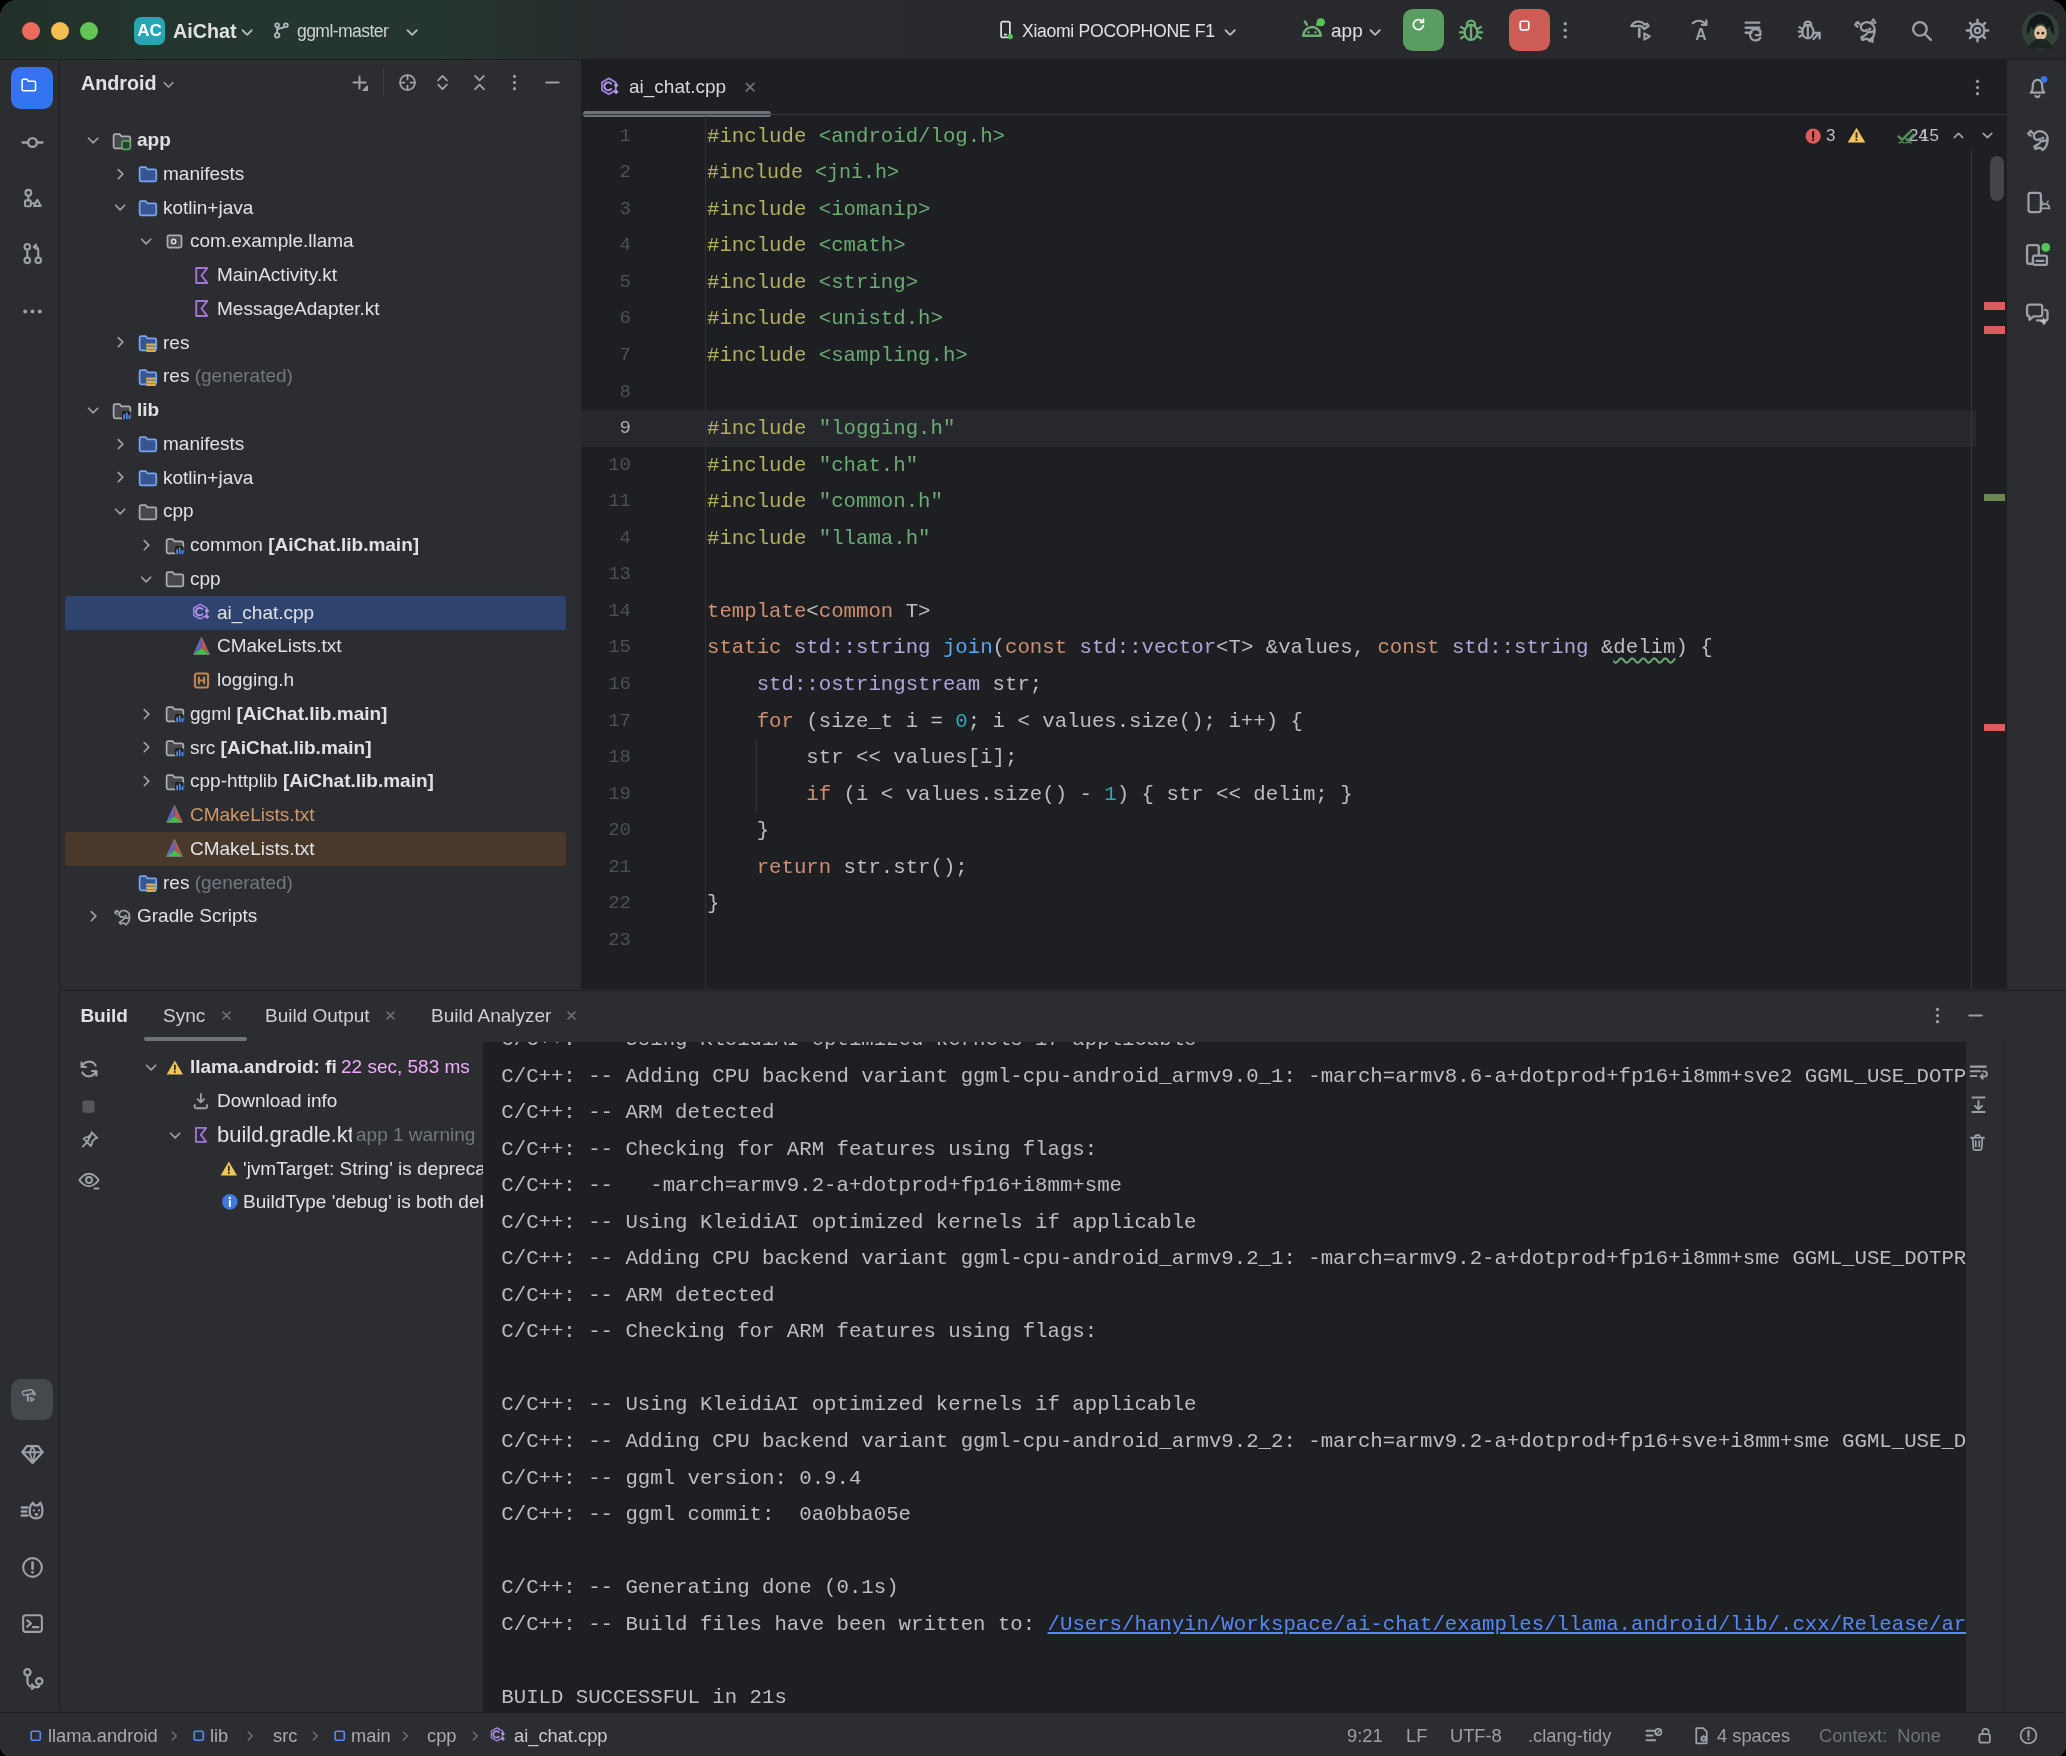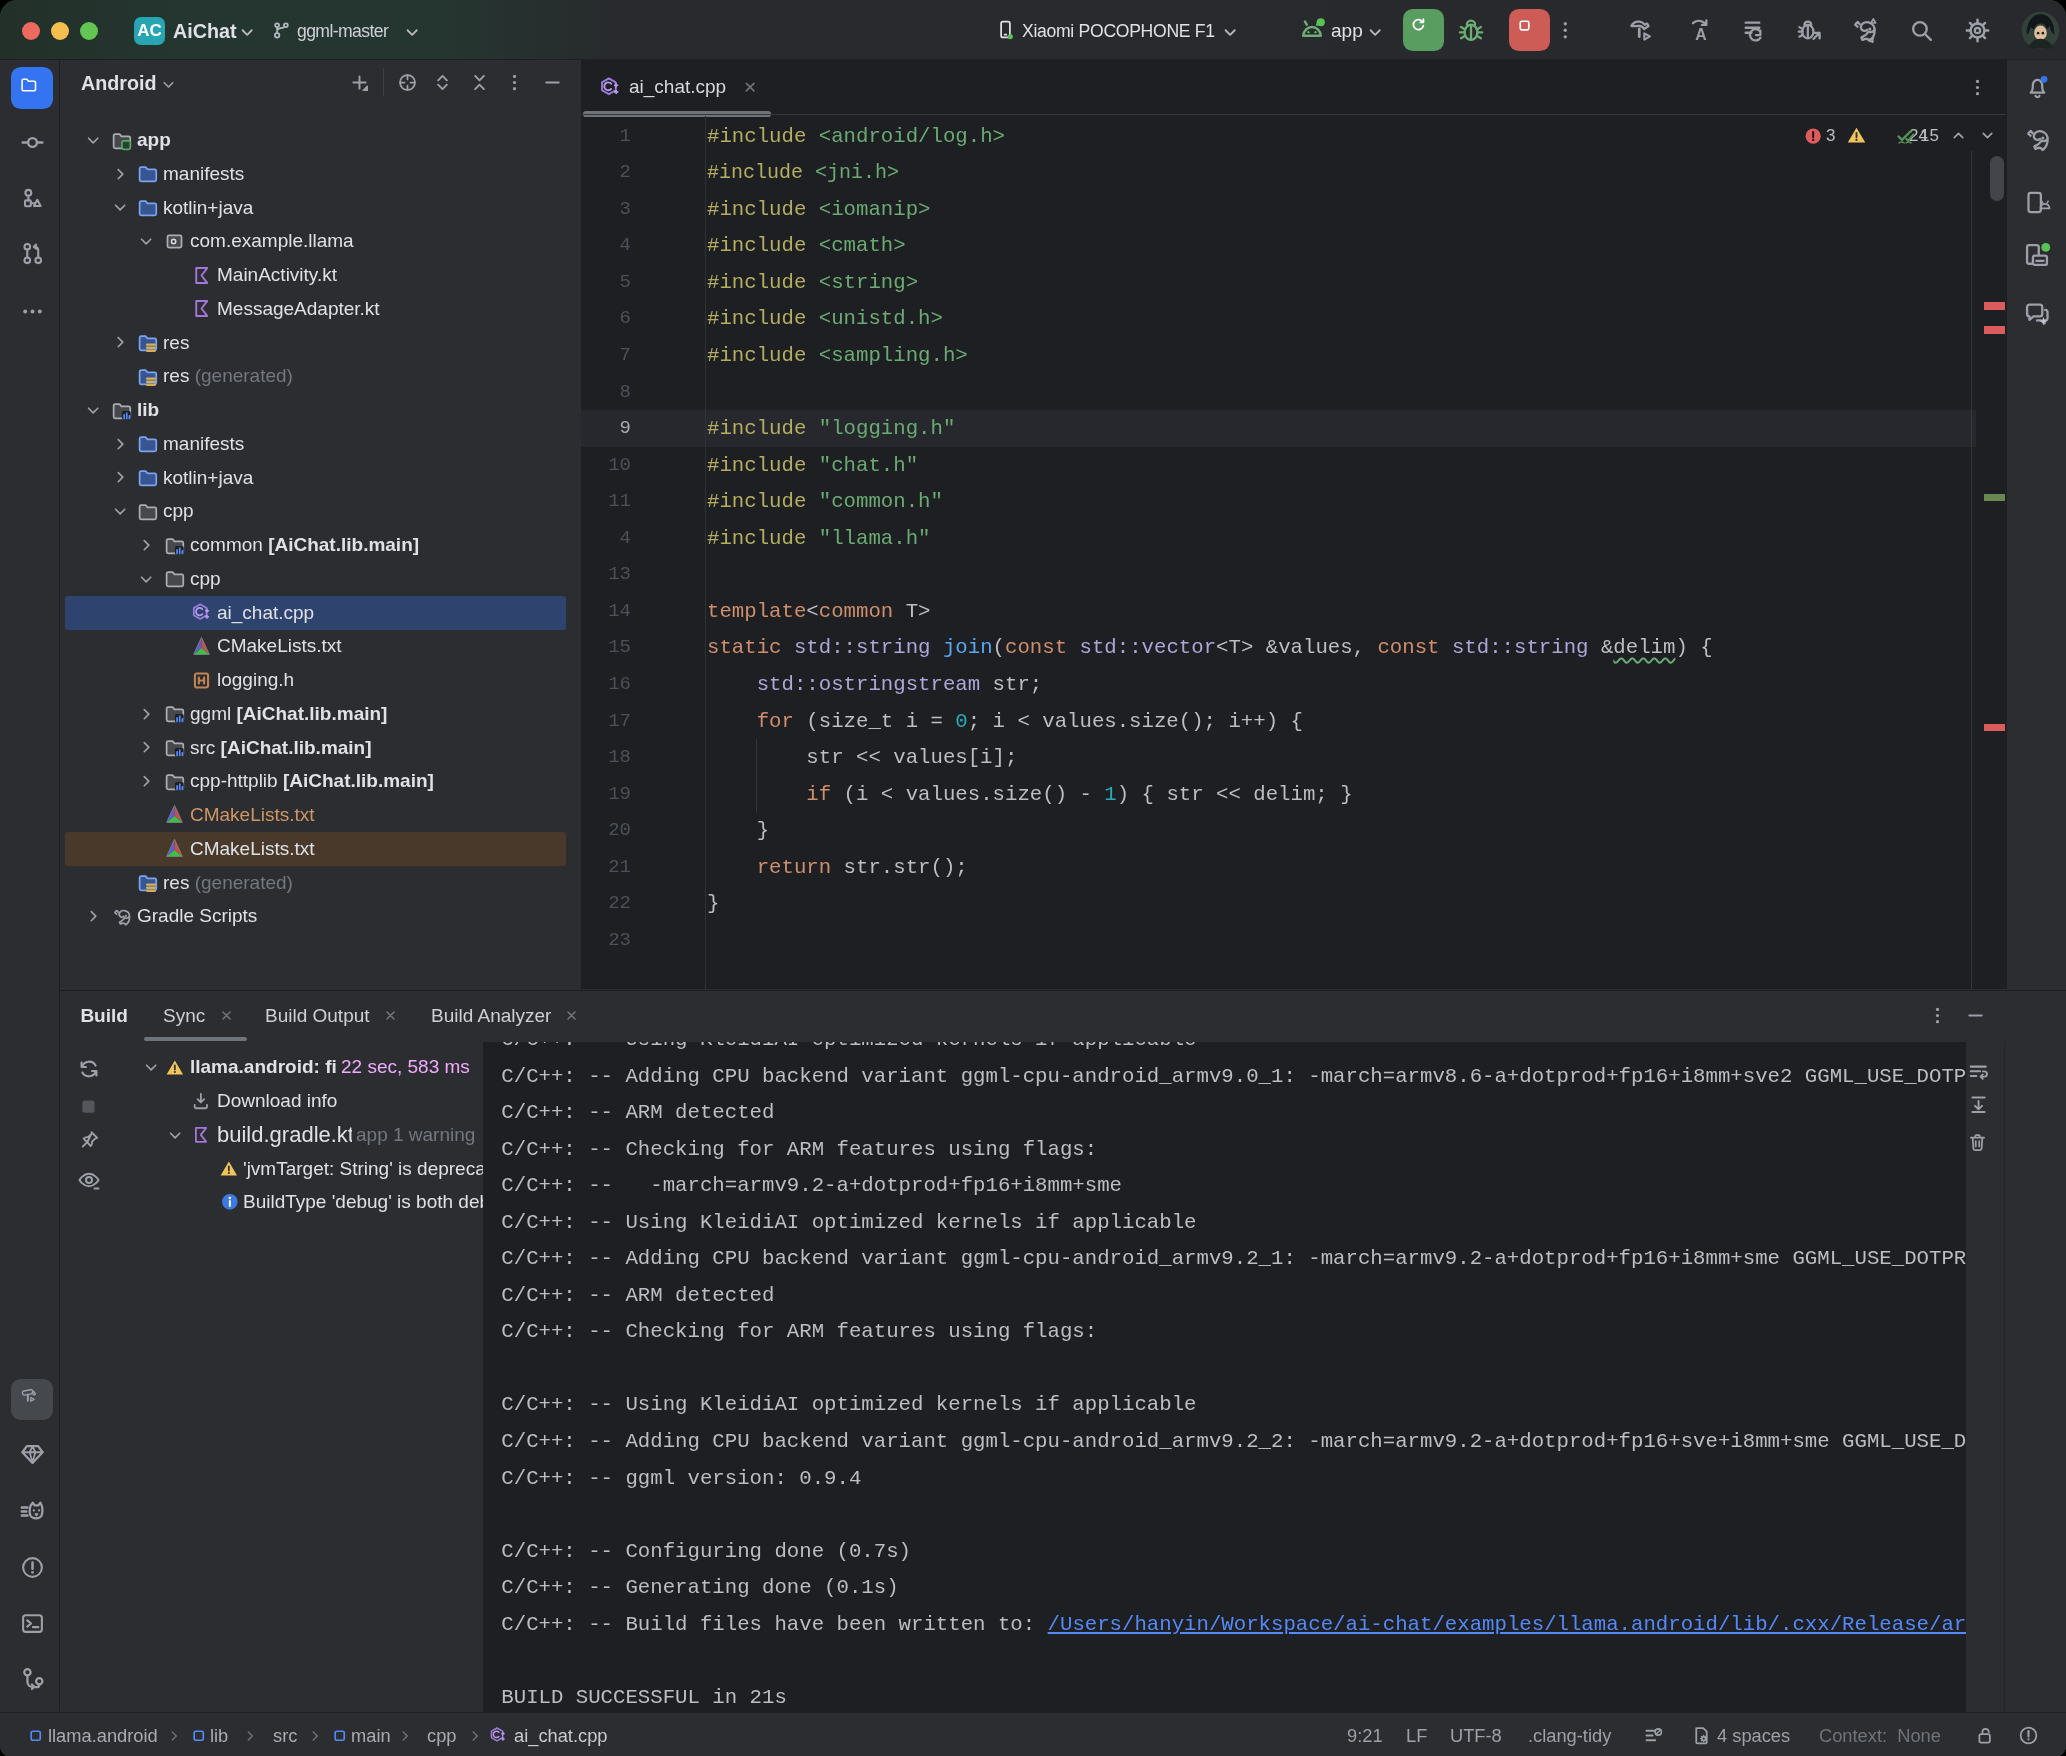--- a/index.html
+++ b/index.html
@@ -584,21 +584,21 @@
 <div class="ab" style="left:18.3px;top:52px;height:37px;line-height:37px;font-family:'Liberation Mono', monospace;font-size:20.7px;white-space:pre;color:#bcbec4">C/C++: -- ARM detected</div>
 <div class="ab" style="left:18.3px;top:89px;height:37px;line-height:37px;font-family:'Liberation Mono', monospace;font-size:20.7px;white-space:pre;color:#bcbec4">C/C++: -- Checking for ARM features using flags:</div>
 <div class="ab" style="left:18.3px;top:125px;height:37px;line-height:37px;font-family:'Liberation Mono', monospace;font-size:20.7px;white-space:pre;color:#bcbec4">C/C++: --   -march=armv9.2-a+dotprod+fp16+i8mm+sme</div>
 <div class="ab" style="left:18.3px;top:162px;height:37px;line-height:37px;font-family:'Liberation Mono', monospace;font-size:20.7px;white-space:pre;color:#bcbec4">C/C++: -- Using KleidiAI optimized kernels if applicable</div>
 <div class="ab" style="left:18.3px;top:198px;height:37px;line-height:37px;font-family:'Liberation Mono', monospace;font-size:20.7px;white-space:pre;color:#bcbec4">C/C++: -- Adding CPU backend variant ggml-cpu-android_armv9.2_1: -march=armv9.2-a+dotprod+fp16+i8mm+sme GGML_USE_DOTPROD</div>
 <div class="ab" style="left:18.3px;top:235px;height:37px;line-height:37px;font-family:'Liberation Mono', monospace;font-size:20.7px;white-space:pre;color:#bcbec4">C/C++: -- ARM detected</div>
 <div class="ab" style="left:18.3px;top:271px;height:37px;line-height:37px;font-family:'Liberation Mono', monospace;font-size:20.7px;white-space:pre;color:#bcbec4">C/C++: -- Checking for ARM features using flags:</div>
 <div class="ab" style="left:18.3px;top:344px;height:37px;line-height:37px;font-family:'Liberation Mono', monospace;font-size:20.7px;white-space:pre;color:#bcbec4">C/C++: -- Using KleidiAI optimized kernels if applicable</div>
 <div class="ab" style="left:18.3px;top:381px;height:37px;line-height:37px;font-family:'Liberation Mono', monospace;font-size:20.7px;white-space:pre;color:#bcbec4">C/C++: -- Adding CPU backend variant ggml-cpu-android_armv9.2_2: -march=armv9.2-a+dotprod+fp16+sve+i8mm+sme GGML_USE_DOTPROD</div>
 <div class="ab" style="left:18.3px;top:418px;height:37px;line-height:37px;font-family:'Liberation Mono', monospace;font-size:20.7px;white-space:pre;color:#bcbec4">C/C++: -- ggml version: 0.9.4</div>
-<div class="ab" style="left:18.3px;top:491px;height:37px;line-height:37px;font-family:'Liberation Mono', monospace;font-size:20.7px;white-space:pre;color:#bcbec4">C/C++: -- Configuring done (0.7s)</div>
+<div class="ab" style="left:18.3px;top:454px;height:37px;line-height:37px;font-family:'Liberation Mono', monospace;font-size:20.7px;white-space:pre;color:#bcbec4">C/C++: -- ggml commit:  0a0bba05e</div>
 <div class="ab" style="left:18.3px;top:527px;height:37px;line-height:37px;font-family:'Liberation Mono', monospace;font-size:20.7px;white-space:pre;color:#bcbec4">C/C++: -- Generating done (0.1s)</div>
 <div class="ab" style="left:18.3px;top:564px;height:37px;line-height:37px;font-family:'Liberation Mono', monospace;font-size:20.7px;white-space:pre;color:#bcbec4">C/C++: -- Build files have been written to: <span style="color:#548af7;text-decoration:underline">/Users/hanyin/Workspace/ai-chat/examples/llama.android/lib/.cxx/Release/armeabi-v7a</span></div>
 <div class="ab" style="left:18.3px;top:637px;height:37px;line-height:37px;font-family:'Liberation Mono', monospace;font-size:20.7px;white-space:pre;color:#bcbec4">BUILD SUCCESSFUL in 21s</div>
 </div>
 <div class="ab" style="left:1944px;top:51px;width:1.4px;height:670px;background:#242629"></div>
 <div style="position:absolute;left:1907px;top:70px;width:22.5px;height:22.5px"><svg width="22.5" height="22.5" viewBox="0 0 24 24" fill="none">
           <path d="M4 6h16M4 11h10M4 16h6" stroke="#9da0a8" stroke-width="2.2" fill="none" stroke-linecap="round" stroke-linejoin="round"></path>
           <path d="M17 11h1.5a2.8 2.8 0 010 5.6H15M16.8 14.3l-2.3 2.3 2.3 2.3" stroke="#9da0a8" stroke-width="2" fill="none" stroke-linecap="round" stroke-linejoin="round"></path>
         </svg></div>
 <div style="position:absolute;left:1908px;top:103px;width:21px;height:21px"><svg width="21" height="21" viewBox="0 0 24 24" fill="none">

